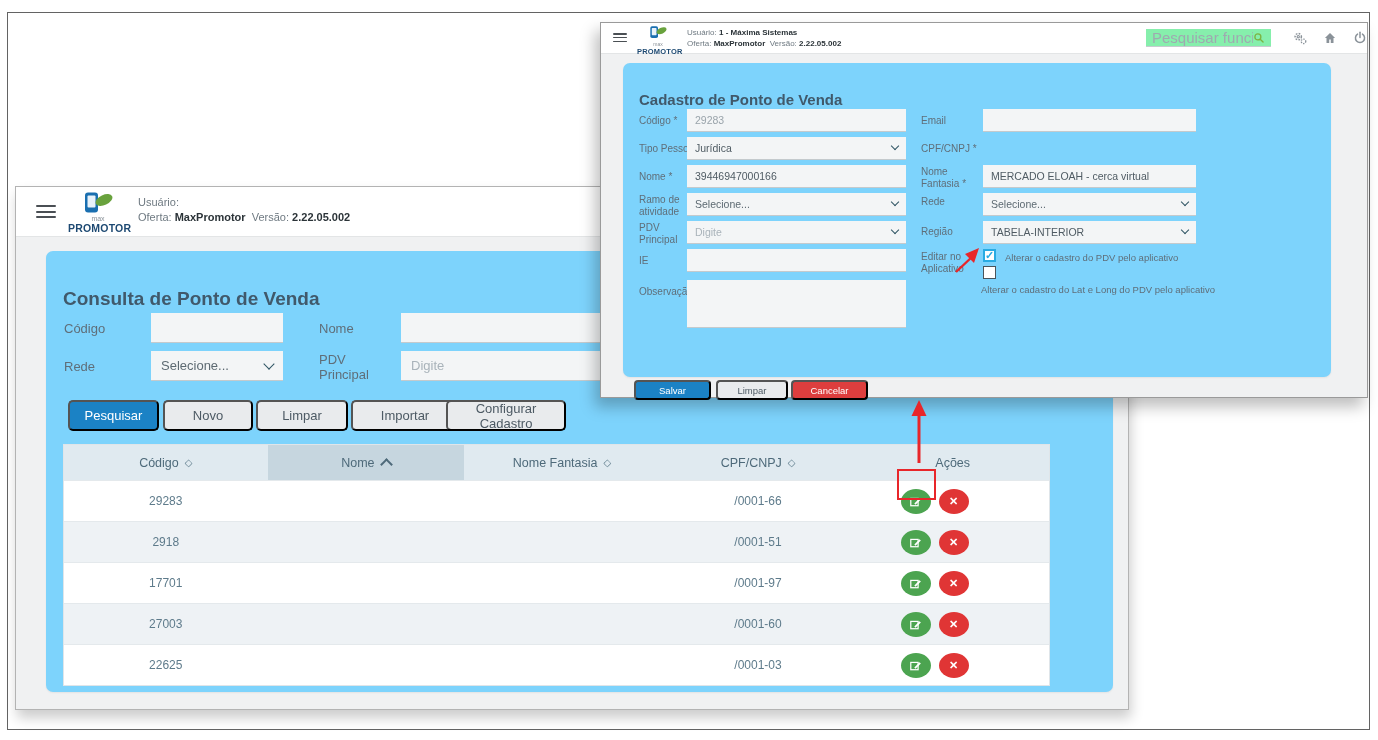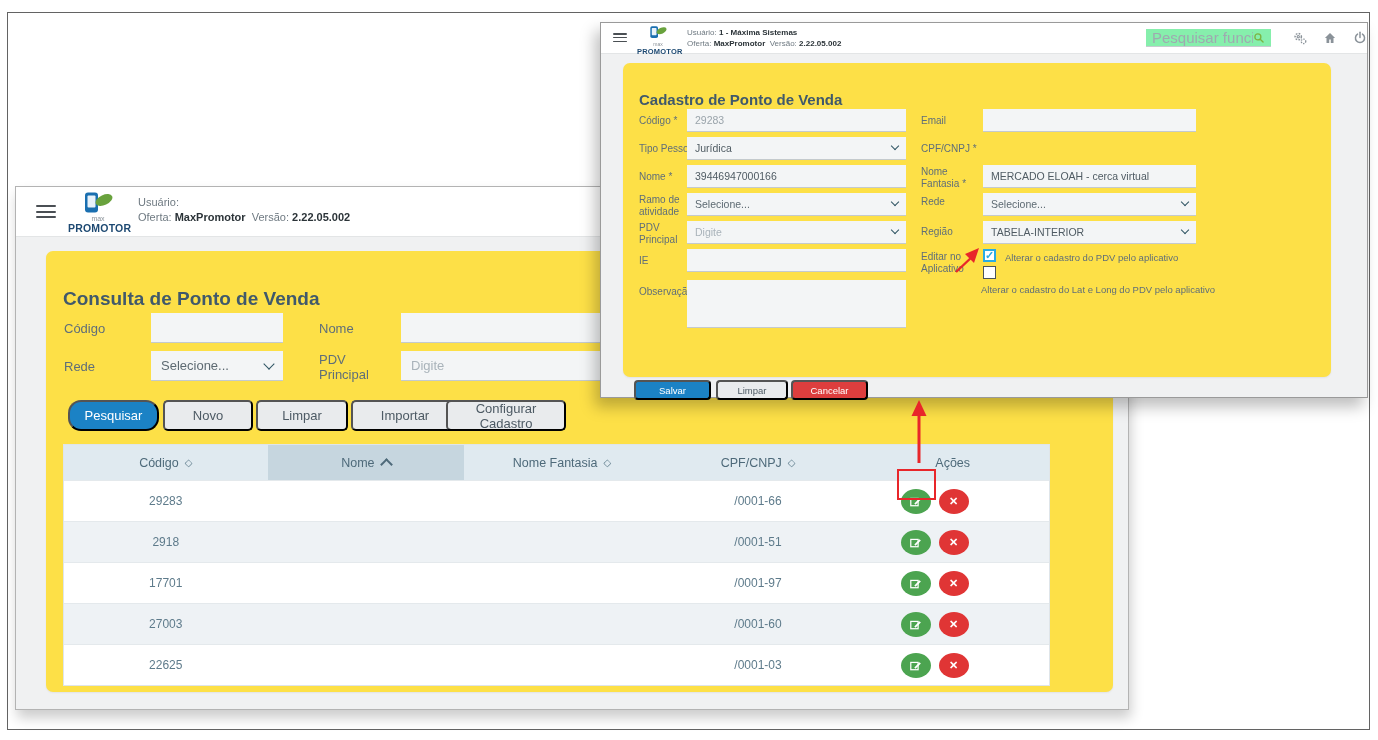--- a/index.html
+++ b/index.html
@@ -45,21 +45,21 @@
   .muted{color:#6f7a82;font-weight:normal;}
 
   
   .hd-search{position:absolute;left:545px;top:6px;width:125px;height:18px;border:0;
              border-bottom:1px solid #c6cccf;background:#86efac;font-size:15px;color:#5d6a72;
              padding:0 18px 0 6px;box-sizing:border-box;font-family:"Liberation Sans",sans-serif;}
   .hd-search::placeholder{color:#9fa9b0;}
   .hd-ic{position:absolute;top:8px;width:14px;height:14px;cursor:pointer;}
 
   
-  .card{position:absolute;background:#fde047;border-radius:7px;box-shadow:0 1px 2px rgba(0,0,0,.06);}
+  .card{position:absolute;background:#7dd3fc;border-radius:7px;box-shadow:0 1px 2px rgba(0,0,0,.06);}
   .win-back .card{left:30px;top:64px;width:1067px;height:441px;}
   .win-front .card{left:22px;top:40px;width:708px;height:314px;}
   .card-title{position:absolute;font-weight:bold;color:#40596b;}
   .win-back .card-title{left:17px;top:24px;font-size:19px;}
   .win-front .card-title{left:16px;top:18px;font-size:15px;}
 
   
   .b-label{position:absolute;font-size:13px;color:#5f6e79;line-height:15px;}
   .b-input,.b-select{position:absolute;height:30px;background:#f3f5f6;border:0;
       border-bottom:1px solid #c4cacd;font-size:13px;color:#4f5b63;padding:0 10px;
@@ -78,21 +78,21 @@
   .f-select .sel-text{font-size:10.5px;}
   .f-textarea{position:absolute;background:#f3f5f6;border:0;border-bottom:1px solid #c4cacd;
       resize:none;font-family:"Liberation Sans",sans-serif;font-size:10.5px;box-sizing:border-box;}
   .chev{width:7px;height:7px;border-right:1.8px solid #2e5463;border-bottom:1.8px solid #2e5463;
         transform:rotate(45deg);margin-top:-4px;flex:none;}
   .f-select .chev{width:5px;height:5px;border-width:1.4px;}
 
   
   .btn{position:absolute;display:flex;align-items:center;justify-content:center;cursor:pointer;
        border-radius:5px;font-family:"Liberation Sans",sans-serif;box-sizing:border-box;}
-  .btn-blue{background:#1b82c5;color:#fff;border-radius:13px;}
+  .btn-blue{background:#1b82c5;color:#fff;}
   .btn-gray{background:#e9ebed;color:#4d5a64;}
   .btn-red{background:#dd3e3e;color:#fff;}
   .win-back .btn{height:31px;font-size:13px;}
   .win-front .btn{height:20px;font-size:9.5px;border-radius:4px;margin-top:39px;}
 
   
   .cb{position:absolute;width:13px;height:13px;box-sizing:border-box;background:#fff;cursor:pointer;
       display:flex;align-items:center;justify-content:center;}
   .cb-checked{border:2px solid #29abe2;color:#29abe2;font-size:11px;font-weight:bold;line-height:1;}
   .cb-empty{border:1.5px solid #4a545b;}

